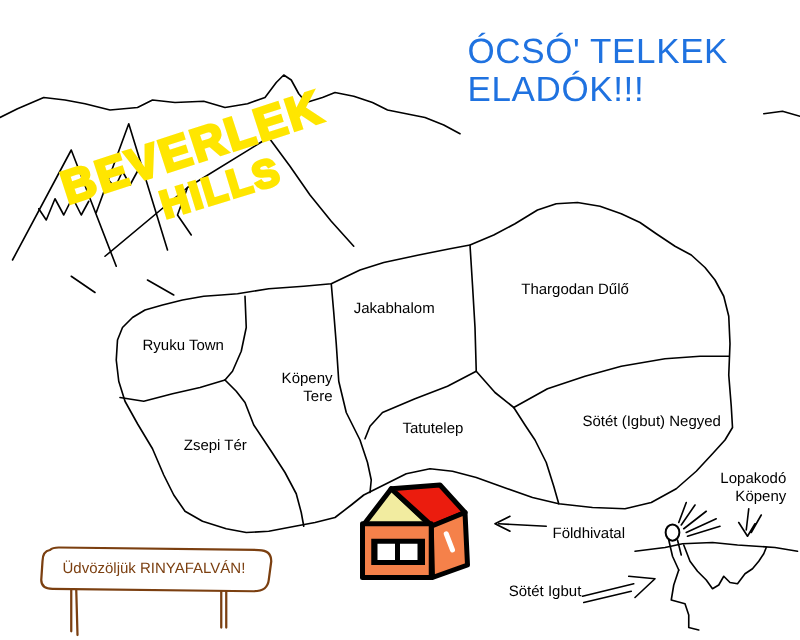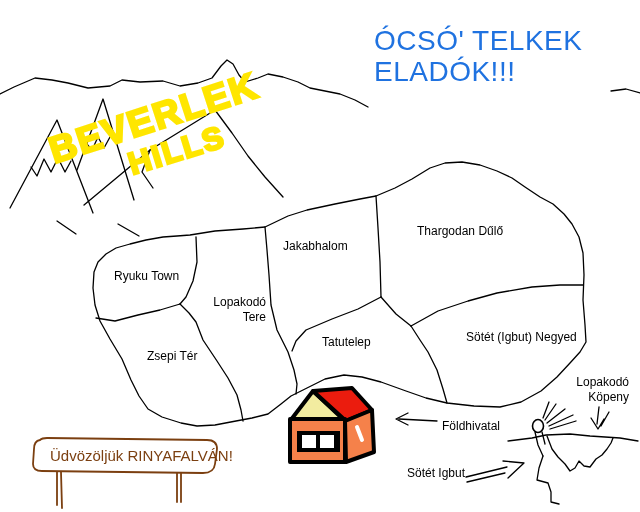--- a/index.html
+++ b/index.html
@@ -7,21 +7,21 @@
           font-family:"Liberation Sans",sans-serif;}
   #sketch{position:absolute;left:0;top:0;width:640px;height:512px;}
   .lbl{position:absolute;font:12px "Liberation Sans",sans-serif;color:#000;white-space:nowrap;line-height:15px;text-align:right;}
   .wrap{white-space:normal;}
   .headline{position:absolute;left:374px;top:25px;color:#1F72E0;font-size:28px;line-height:31px;
             letter-spacing:.5px;white-space:nowrap;}
   .hills-word{position:absolute;color:#FFE600;font-weight:bold;transform-origin:0 0;
               -webkit-text-stroke:2.5px #FFE600;letter-spacing:2px;white-space:nowrap;}
   #beverlek{left:44px;top:132px;font-size:37px;transform:rotate(-18deg);}
   #hillsw{left:124px;top:148px;font-size:31px;transform:rotate(-17deg);}
-  .sign-text{position:absolute;left:50px;top:447px;color:#7B3F10;font-size:15px;white-space:nowrap;}
+  .sign-text{position:absolute;left:50px;top:447px;color:#7B3F10;font-size:12px;white-space:nowrap;}
 </style>
 </head>
 <body>
 
 <div id="canvas">
 
   <svg id="sketch" viewBox="0 0 640 512" fill="none" stroke="#000" stroke-width="1.3" stroke-linecap="round" stroke-linejoin="round">
 
     <g>
       <path d="M0,94 L14,87 35,78 52,80 68,83 88,88 110,86 122,80 140,82 163,81 180,86 198,83 212,78 221,66 227,60 233,64 239,75 245,82 258,78 268,74 283,77 298,82 310,88 325,91 340,94 355,100 368,107"></path>
@@ -93,21 +93,21 @@
     <div>ÓCSÓ' TELKEK</div>
     <div>ELADÓK!!!</div>
   </div>
 
   <div id="beverlek" class="hills-word">BEVERLEK</div>
   <div id="hillsw" class="hills-word">HILLS</div>
 
   <div class="lbl" style="left:114px;top:269px">Ryuku Town</div>
   <div class="lbl" style="left:283px;top:239px">Jakabhalom</div>
   <div class="lbl" style="left:417px;top:224px">Thargodan Dűlő</div>
-  <div class="lbl wrap" style="left:210px;top:295px;width:56px">Lopakodó Tere</div>
+  <div class="lbl wrap" style="left:210px;top:295px;width:56px">Köpeny Tere</div>
   <div class="lbl" style="left:147px;top:349px">Zsepi Tér</div>
   <div class="lbl" style="left:322px;top:335px">Tatutelep</div>
   <div class="lbl wrap" style="left:567px;top:375px;width:62px">Lopakodó Köpeny</div>
 
   <div class="lbl" style="left:466px;top:330px">Sötét (Igbut) Negyed</div>
   <div class="lbl" style="left:442px;top:419px">Földhivatal</div>
   <div class="lbl" style="left:407px;top:466px">Sötét Igbut</div>
 
   <div class="sign-text">Üdvözöljük RINYAFALVÁN!</div>
 

